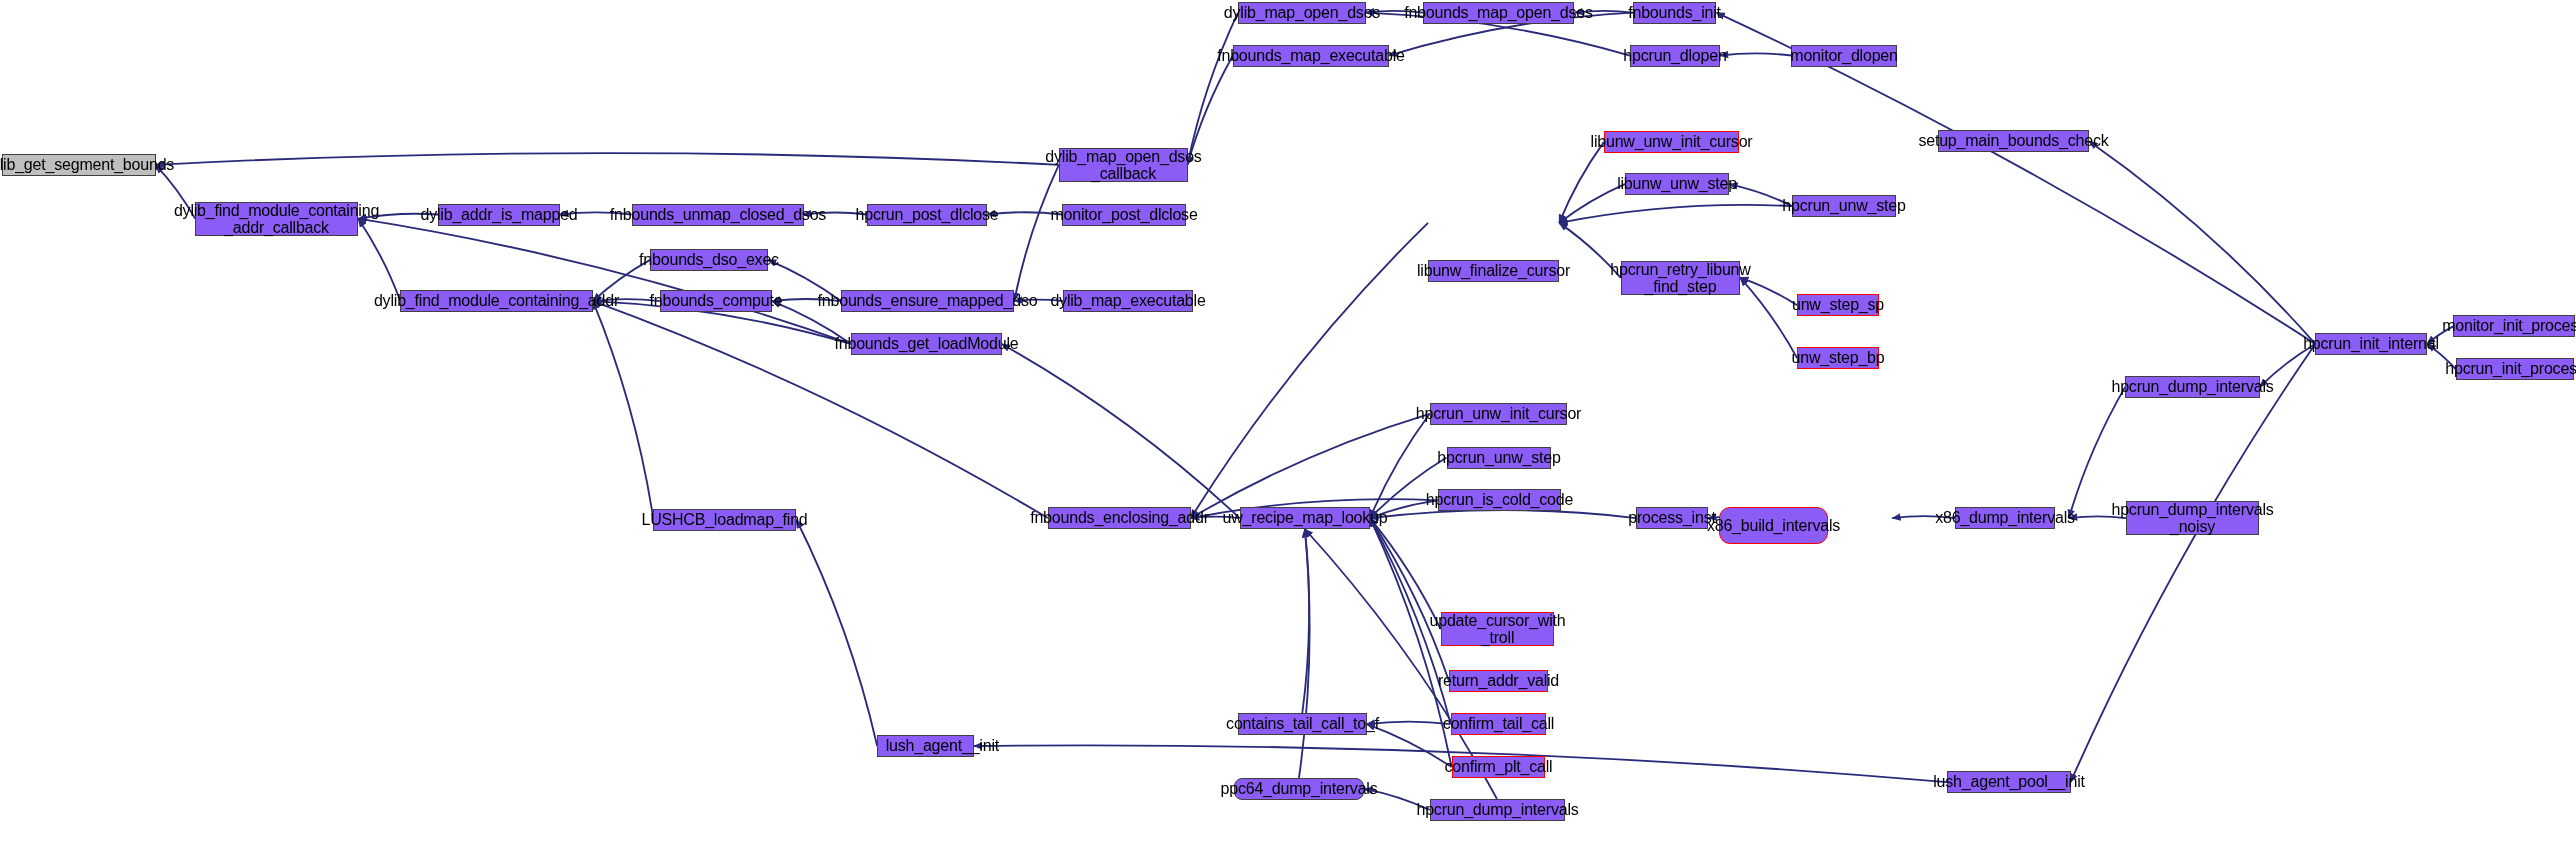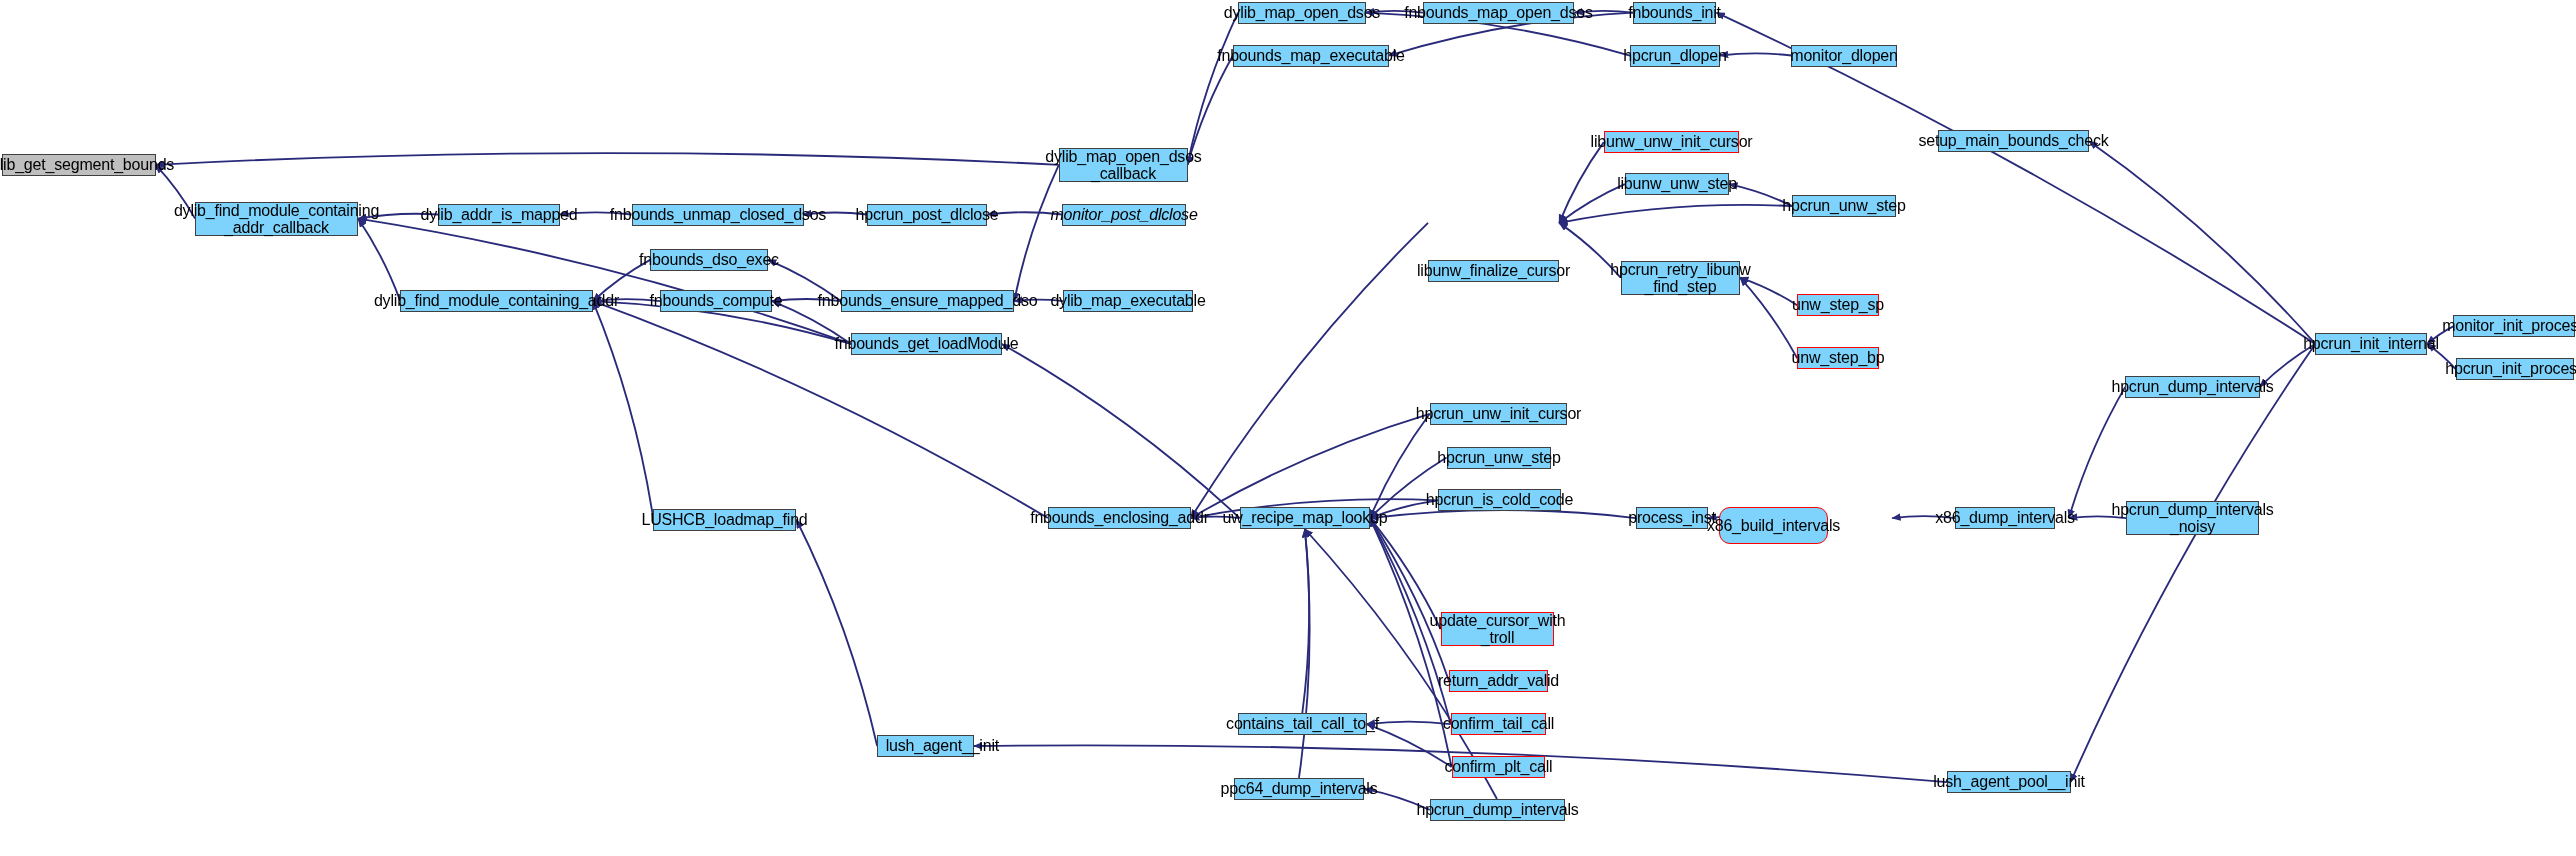--- a/index.html
+++ b/index.html
@@ -23,21 +23,21 @@
     height: 857px;
     pointer-events: none;
   }
   .node {
     position: absolute;
     box-sizing: border-box;
     display: flex;
     align-items: center;
     justify-content: center;
     text-align: center;
-    background: #7dd3fc;
+    background: #8b5cf6;
     border: 1.7px solid #404040;
     color: #000000;
     font-size: 16px;
     line-height: 1.08;
     letter-spacing: -0.2px;
     white-space: pre-line;
     padding: 0 3.4px;
     z-index: 5;
   }
   .node.red {
@@ -123,21 +123,21 @@
         <path d="M1710,595 Q1561.74,587.86 1416,616" marker-end="url(#ah)"></path>
         <path d="M1246,616 Q987.5526451710579,461.7268176839446 705,358" marker-end="url(#ah)"></path>
       </g>
   </svg>
 <div class="node focus" style="left: 1.7px; top: 154px; width: 154px; height: 22px;">dylib_get_segment_bounds</div>
     <div class="node" style="left: 195px; top: 202px; width: 163px; height: 34px;">dylib_find_module_containing
 _addr_callback</div>
     <div class="node" style="left: 438px; top: 204px; width: 122px; height: 22px;">dylib_addr_is_mapped</div>
     <div class="node" style="left: 632px; top: 204px; width: 172px; height: 22px;">fnbounds_unmap_closed_dsos</div>
     <div class="node" style="left: 867px; top: 204px; width: 120px; height: 22px;">hpcrun_post_dlclose</div>
-    <div class="node" style="left: 1062px; top: 204px; width: 124px; height: 22px; font-style: italic;">monitor_post_dlclose</div>
+    <div class="node" style="left: 1062px; top: 204px; width: 124px; height: 22px;">monitor_post_dlclose</div>
     <div class="node" style="left: 400px; top: 290px; width: 193px; height: 22px;">dylib_find_module_containing_addr</div>
     <div class="node" style="left: 650px; top: 249px; width: 118px; height: 22px;">fnbounds_dso_exec</div>
     <div class="node" style="left: 660px; top: 290px; width: 112px; height: 22px;">fnbounds_compute</div>
     <div class="node" style="left: 841px; top: 290px; width: 173px; height: 22px;">fnbounds_ensure_mapped_dso</div>
     <div class="node" style="left: 1063px; top: 290px; width: 130px; height: 22px;">dylib_map_executable</div>
     <div class="node" style="left: 851px; top: 333px; width: 151px; height: 22px;">fnbounds_get_loadModule</div>
     <div class="node" style="left: 1059px; top: 148px; width: 129px; height: 34px;">dylib_map_open_dsos
 _callback</div>
     <div class="node" style="left: 1238px; top: 1.7px; width: 128px; height: 22px;">dylib_map_open_dsos</div>
     <div class="node" style="left: 1423px; top: 1.7px; width: 151px; height: 22px;">fnbounds_map_open_dsos</div>
@@ -168,18 +168,18 @@
     <div class="node" style="left: 2315px; top: 333px; width: 112px; height: 22px;">hpcrun_init_internal</div>
     <div class="node" style="left: 2453px; top: 315px; width: 122px; height: 22px;">monitor_init_process</div>
     <div class="node" style="left: 2456px; top: 358px; width: 118px; height: 22px;">hpcrun_init_process</div>
     <div class="node red" style="left: 1441px; top: 612px; width: 113px; height: 34px;">update_cursor_with
 _troll</div>
     <div class="node red" style="left: 1449px; top: 670px; width: 99px; height: 22px;">return_addr_valid</div>
     <div class="node red" style="left: 1451px; top: 713px; width: 95px; height: 22px;">confirm_tail_call</div>
     <div class="node red" style="left: 1452px; top: 756px; width: 93px; height: 22px;">confirm_plt_call</div>
     <div class="node" style="left: 1430px; top: 799px; width: 135px; height: 22px;">hpcrun_dump_intervals</div>
     <div class="node" style="left: 1238px; top: 713px; width: 129px; height: 22px;">contains_tail_call_to_f</div>
-    <div class="node" style="left: 1234px; top: 778px; width: 130px; height: 22px;">ppc64_dump_intervals</div>
+    <div class="node" style="left: 1234px; top: 778px; width: 130px; height: 22px; border-radius: 8px;">ppc64_dump_intervals</div>
     <div class="node" style="left: 653px; top: 509px; width: 143px; height: 22px;">LUSHCB_loadmap_find</div>
     <div class="node" style="left: 877px; top: 735px; width: 97px; height: 22px; padding-left: 37px;">lush_agent__init</div>
     <div class="node" style="left: 1947px; top: 771px; width: 124px; height: 22px;">lush_agent_pool__init</div>
   </div>
 
 
 </body></html>

